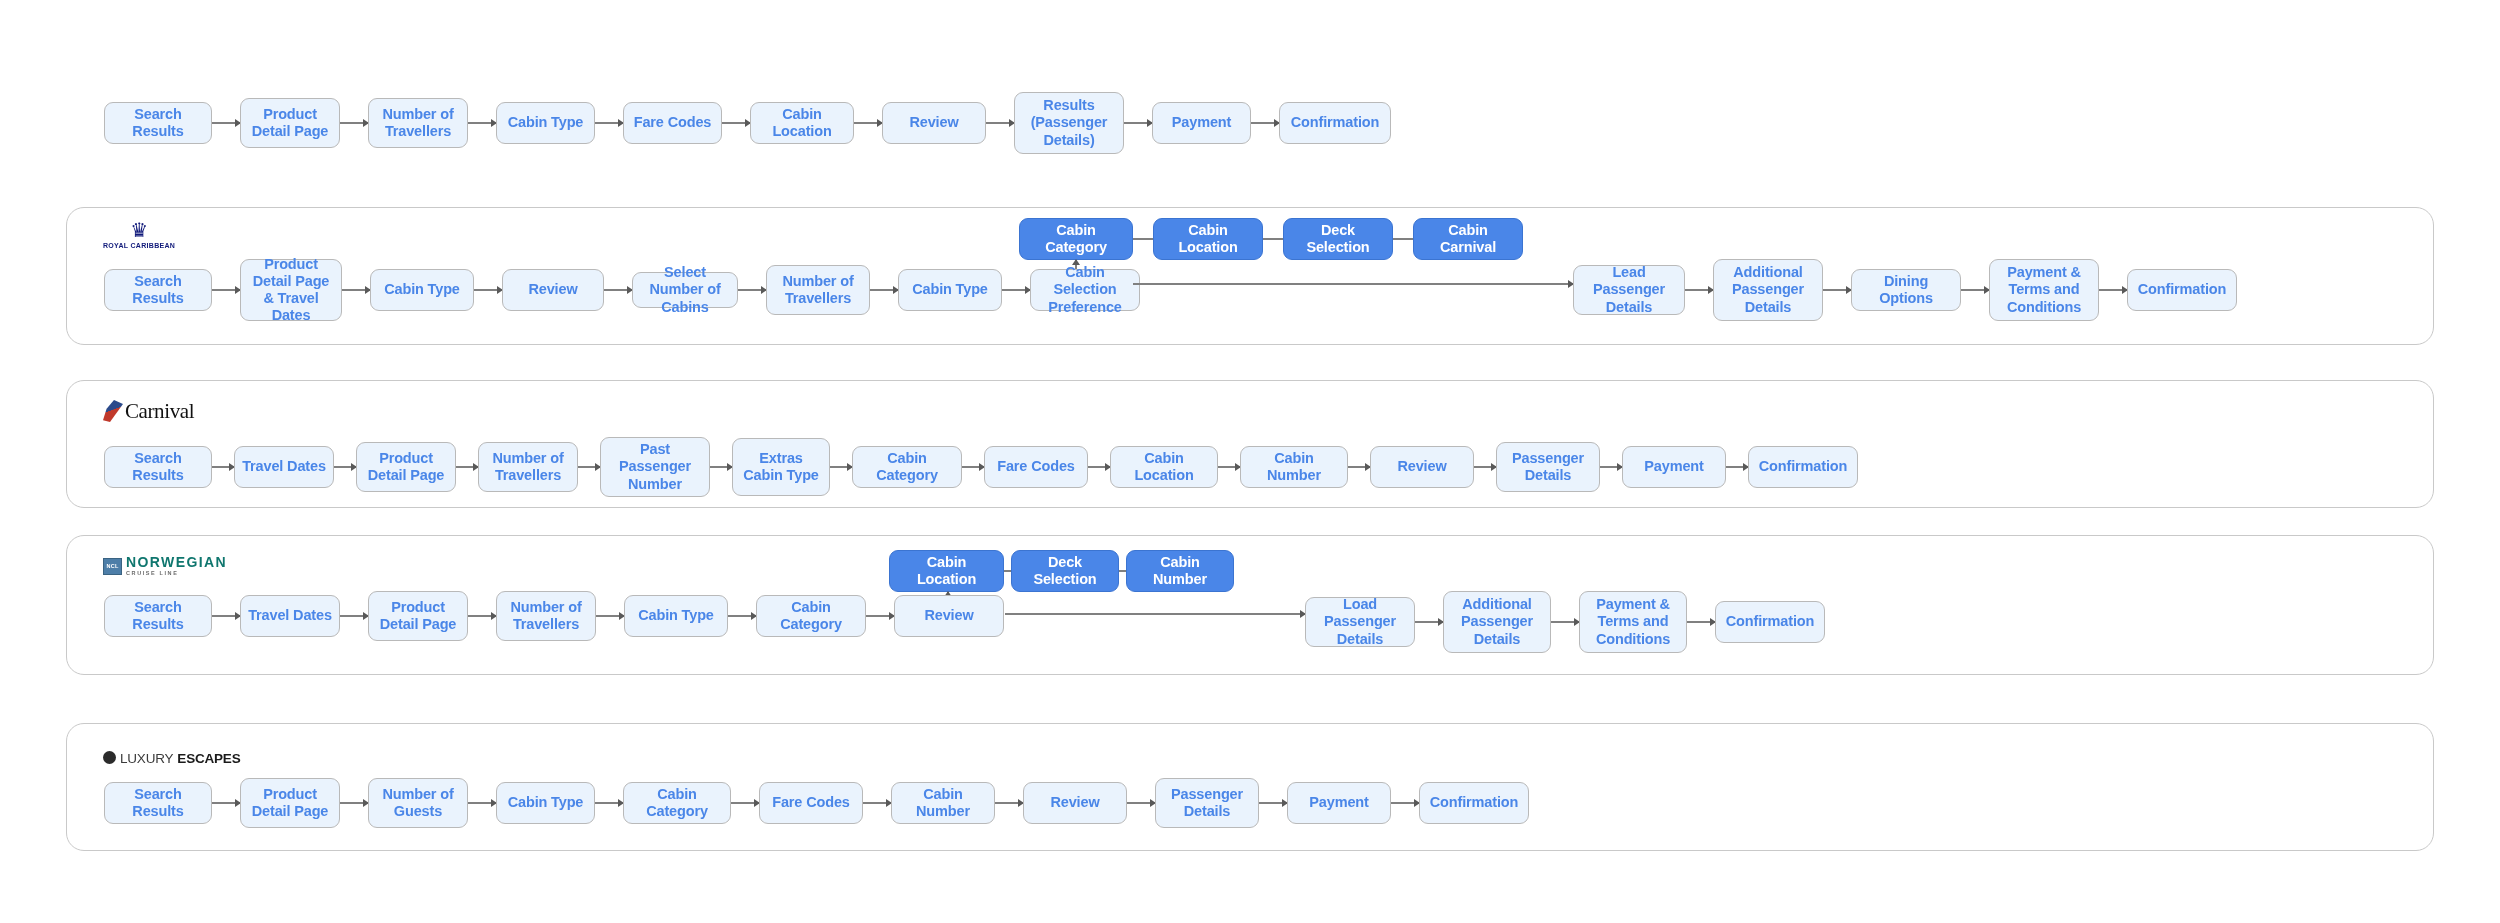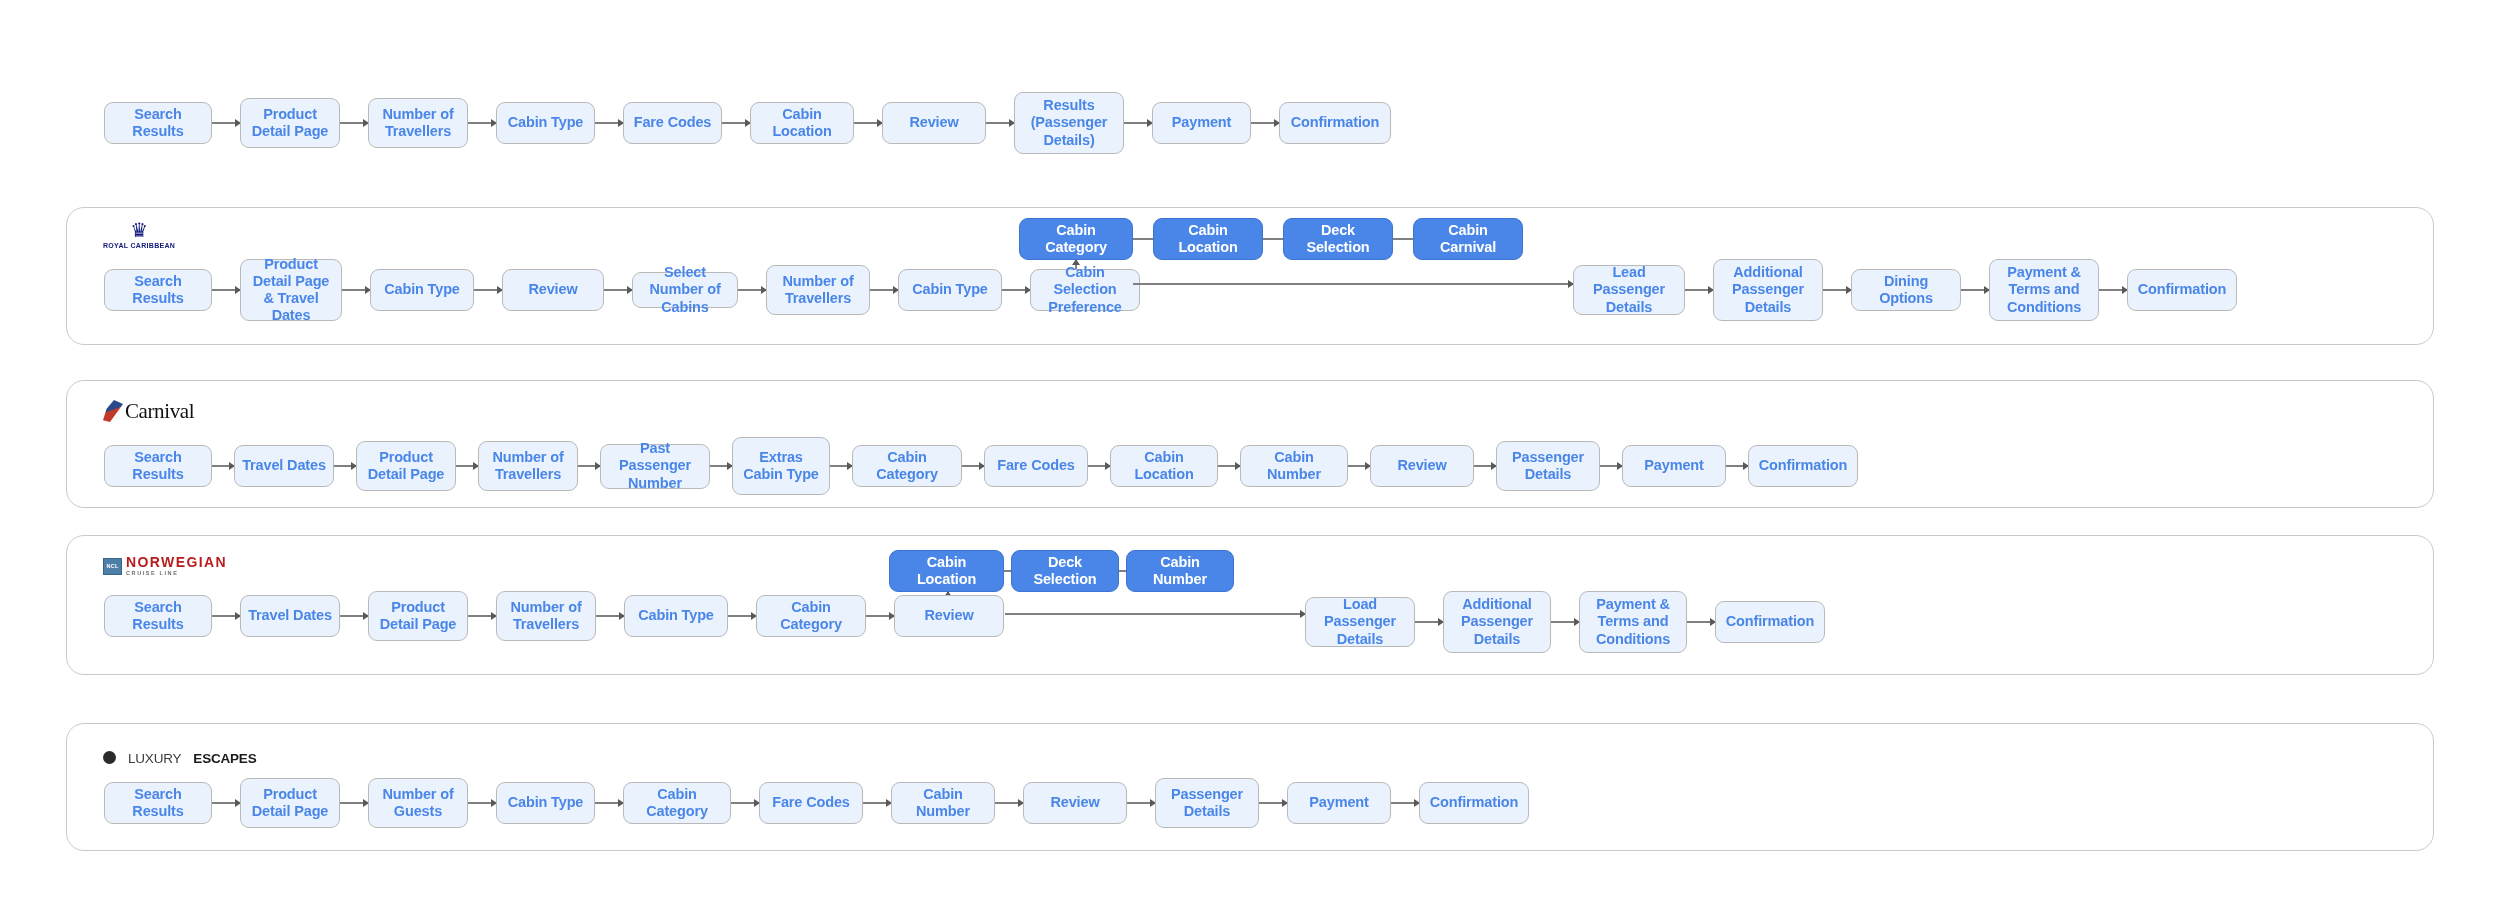--- a/index.html
+++ b/index.html
@@ -152,24 +152,24 @@
 
   .logo-ncl { display: flex; align-items: center; gap: 4px; }
   .logo-ncl .badge {
     width: 19px; height: 17px;
     background: #4d7ea8;
     border: 1px solid #3a6382;
     display:flex; align-items:center; justify-content:center;
     color:#fff; font-size:5.5px; font-weight:bold; letter-spacing:0.2px;
   }
   .logo-ncl .words { line-height: 1; }
-  .logo-ncl .w1 { font-size: 14px; font-weight: bold; color: #b91c1c; letter-spacing: 1.4px; }
+  .logo-ncl .w1 { font-size: 14px; font-weight: bold; color: #0f766e; letter-spacing: 1.4px; }
   .logo-ncl .w2 { font-size: 5.5px; font-weight: bold; color: #6b6b6b; letter-spacing: 1.6px; margin-top: 2px; }
 
-  .logo-lux { display: flex; align-items: flex-start; gap: 12px; }
+  .logo-lux { display: flex; align-items: flex-start; gap: 4px; }
   .logo-lux .dot {
     width: 13px; height: 13px; border-radius: 50%;
     background: #2b2b2b;
   }
   .logo-lux .t1 { font-size: 13.5px; color: #3b3b3b; letter-spacing: -0.2px; }
   .logo-lux .t2 { font-size: 13.5px; color: #1a1a1a; font-weight: bold; letter-spacing: -0.2px; }
 </style>
 </head>
 <body>
 
@@ -260,21 +260,21 @@
 
   <div class="flow-row" style="left:104px; top:437px;">
     <div class="node light" style="width:108px;height:42px;">Search Results</div>
     <div class="conn" style="width:22px;"></div>
     <div class="node light" style="width:100px;height:42px;">Travel Dates</div>
     <div class="conn" style="width:22px;"></div>
     <div class="node light" style="width:100px;height:50px;">Product Detail Page</div>
     <div class="conn" style="width:22px;"></div>
     <div class="node light" style="width:100px;height:50px;">Number of Travellers</div>
     <div class="conn" style="width:22px;"></div>
-    <div class="node light" style="width:110px;height:45px;">Past Passenger Number</div>
+    <div class="node light" style="width:110px;height:60px;">Past Passenger Number</div>
     <div class="conn" style="width:22px;"></div>
     <div class="node light" style="width:98px;height:58px;">Extras Cabin Type</div>
     <div class="conn" style="width:22px;"></div>
     <div class="node light" style="width:110px;height:42px;">Cabin Category</div>
     <div class="conn" style="width:22px;"></div>
     <div class="node light" style="width:104px;height:42px;">Fare Codes</div>
     <div class="conn" style="width:22px;"></div>
     <div class="node light" style="width:108px;height:42px;">Cabin Location</div>
     <div class="conn" style="width:22px;"></div>
     <div class="node light" style="width:108px;height:42px;">Cabin Number</div>

